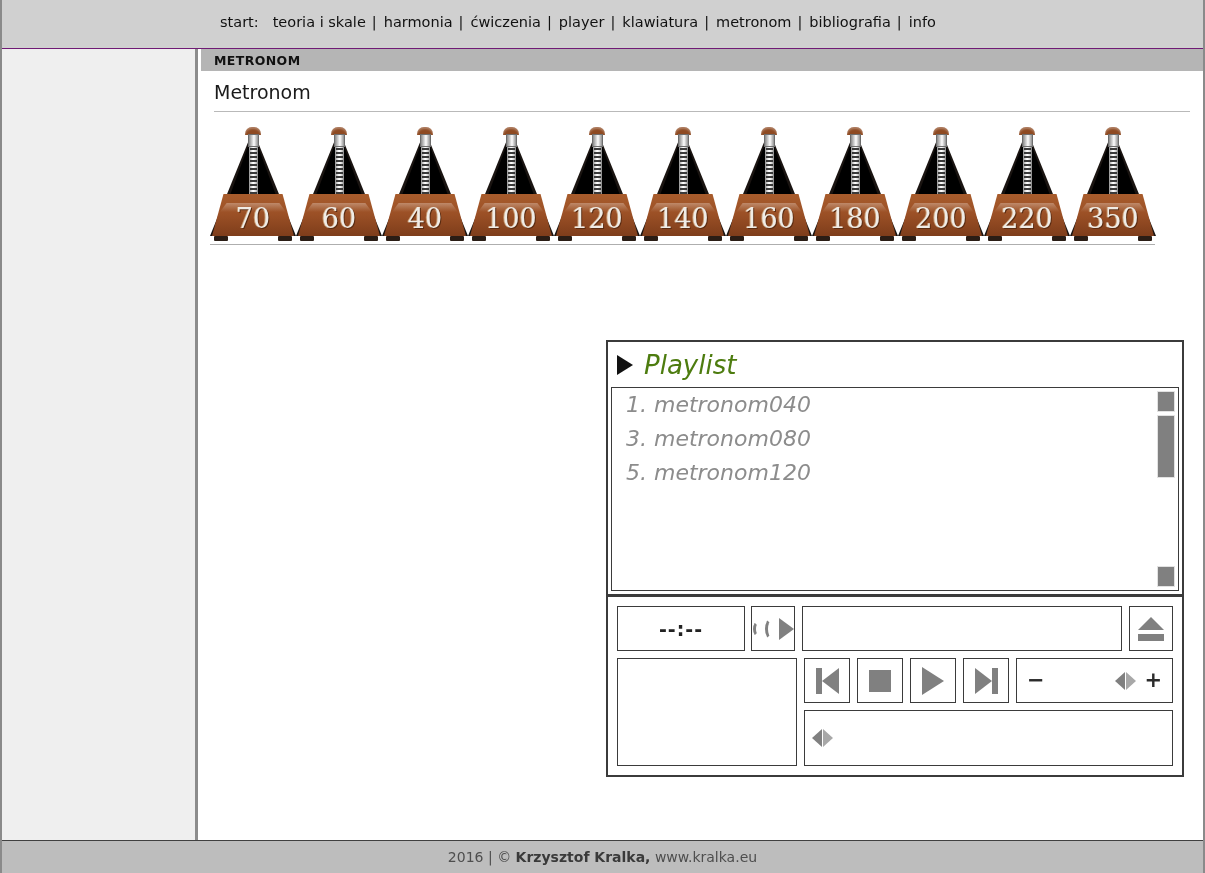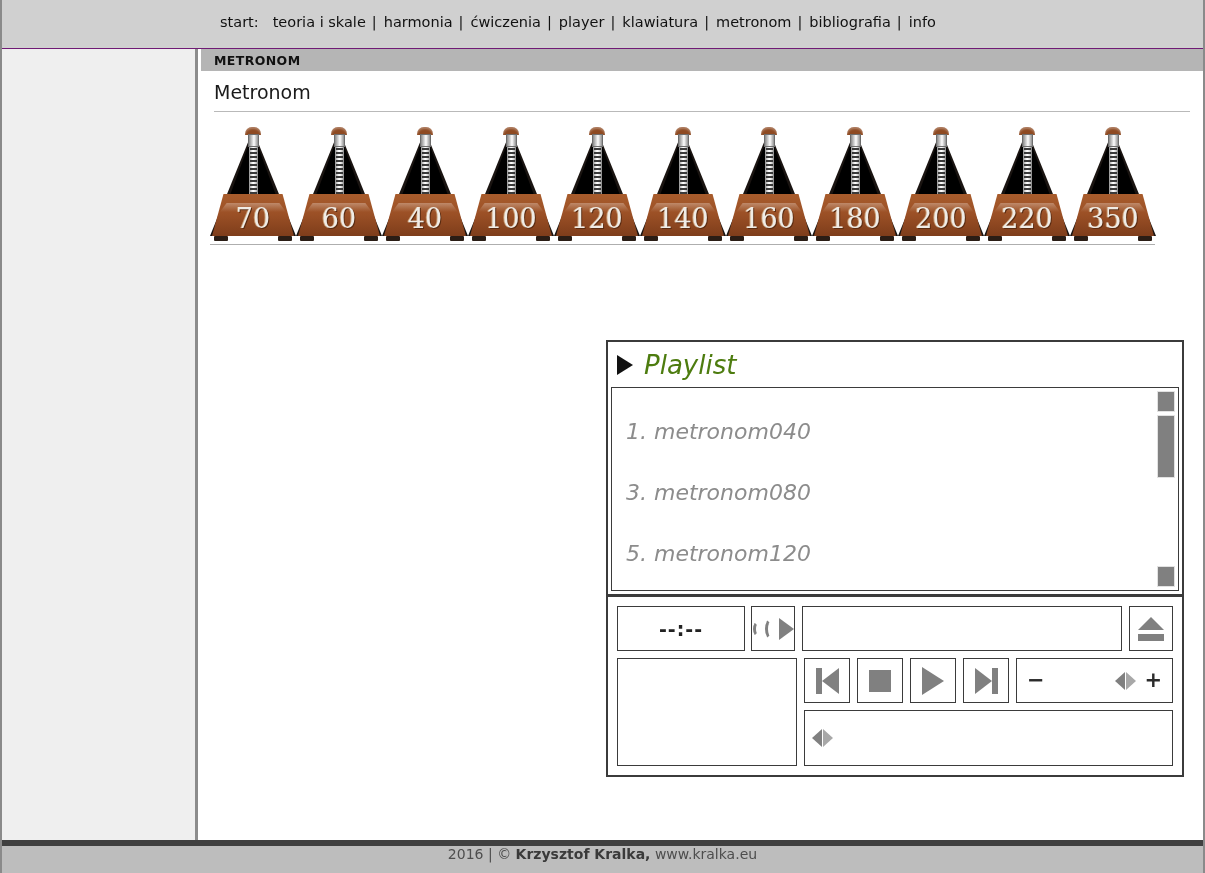--- a/index.html
+++ b/index.html
@@ -258,21 +258,20 @@
     background: #fff;
   }
   .pl-item {
     font-style: italic;
     font-size: 22px;
     color: #8c8c8c;
     padding: 6px 0 6px 14px;
     line-height: 1;
     white-space: nowrap;
     cursor: pointer;
-    margin-top: 27px;
   }
   .pl-scroll {
     position: absolute;
     right: 1px;
     top: 1px;
     bottom: 1px;
     width: 22px;
   }
   .pl-scroll .arrow-up,
   .pl-scroll .arrow-dn,
@@ -463,25 +462,26 @@
   .ico-vol .wv2 { width:5px; height:10px; }
 
   
   .footer {
     position: absolute;
     left: 0;
     bottom: 0;
     width: 1201px;
     height: 33px;
     background: #bdbdbd;
-    border-top: 6px solid #404040;
+    border-top: 1px solid #404040;
     box-sizing: border-box;
     text-align: center;
     font-size: 14px;
     color: #4e4e4e;
+    padding-top: 8px;
   }
   .footer b { color: #3a3a3a; }
 </style>
 </head>
 <body>
 
 <div id="page">
 
   <div class="topbar">
     <div class="nav">

